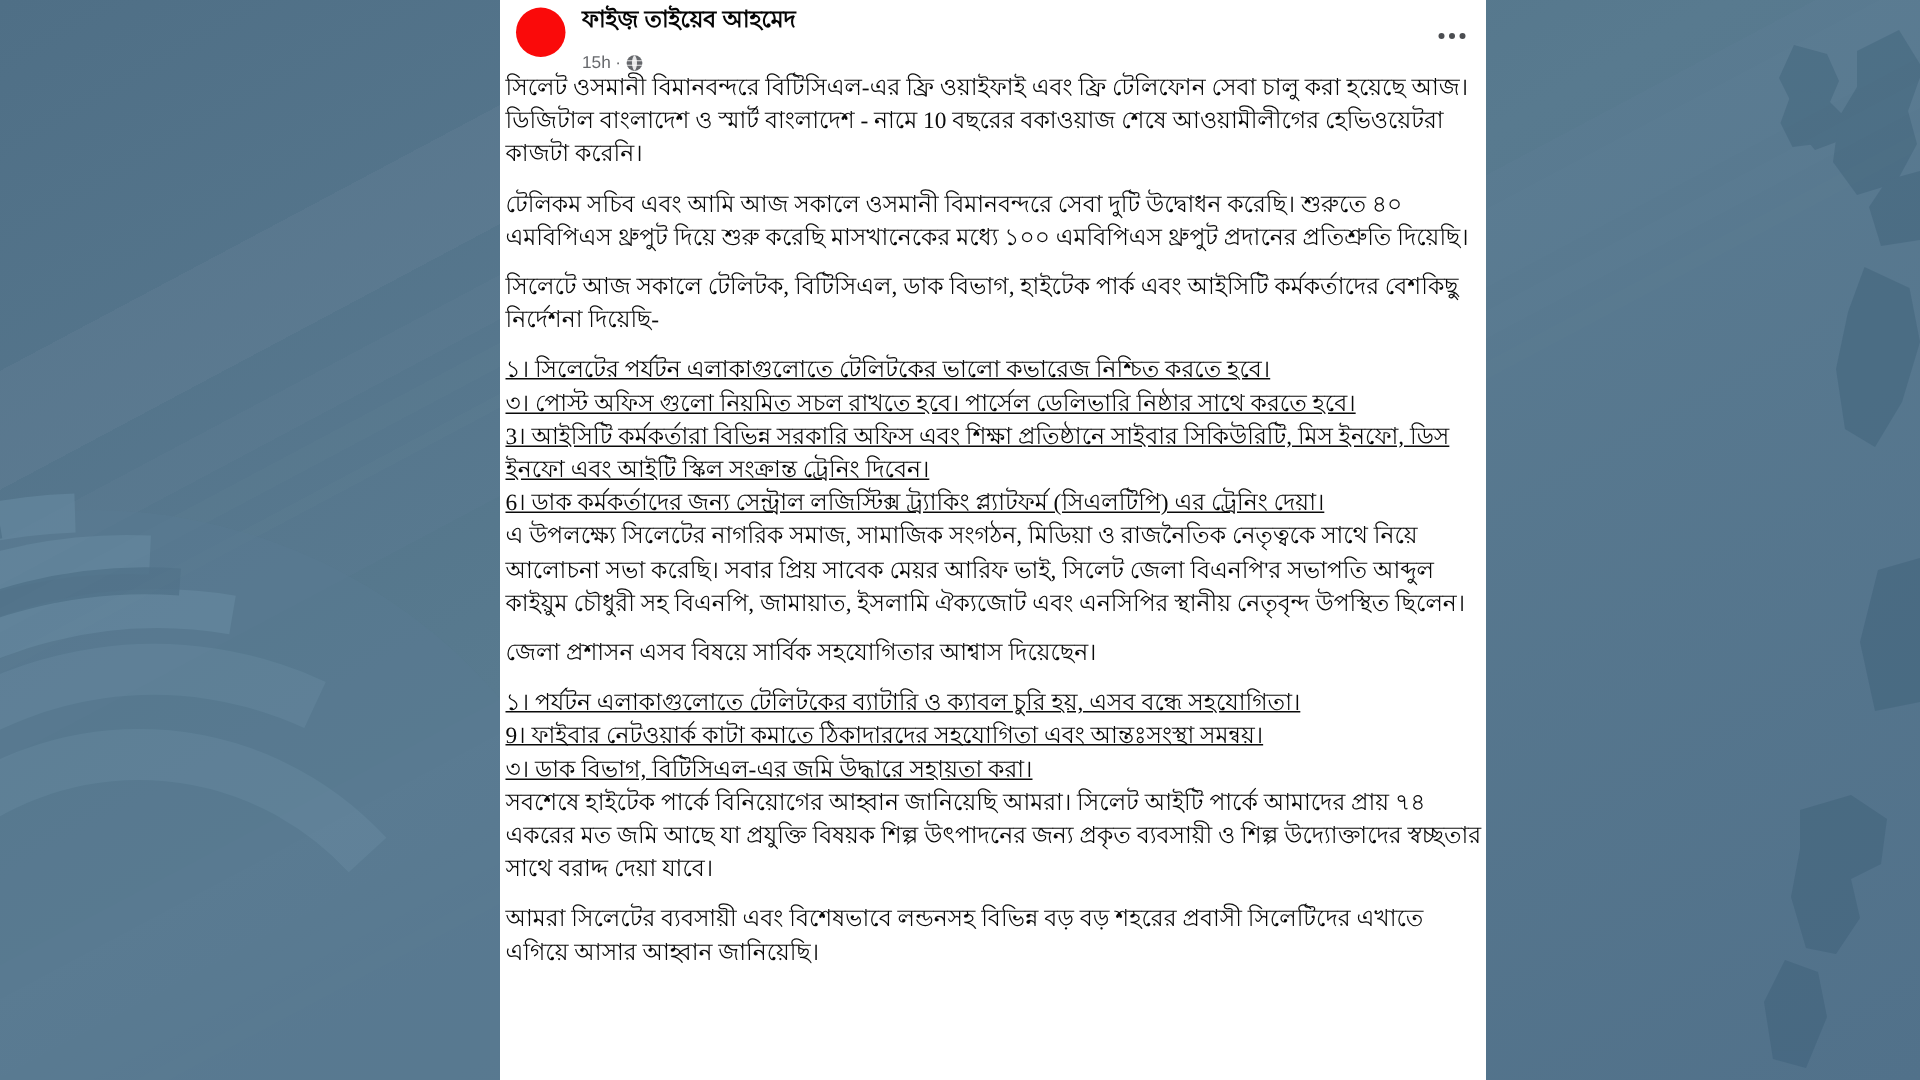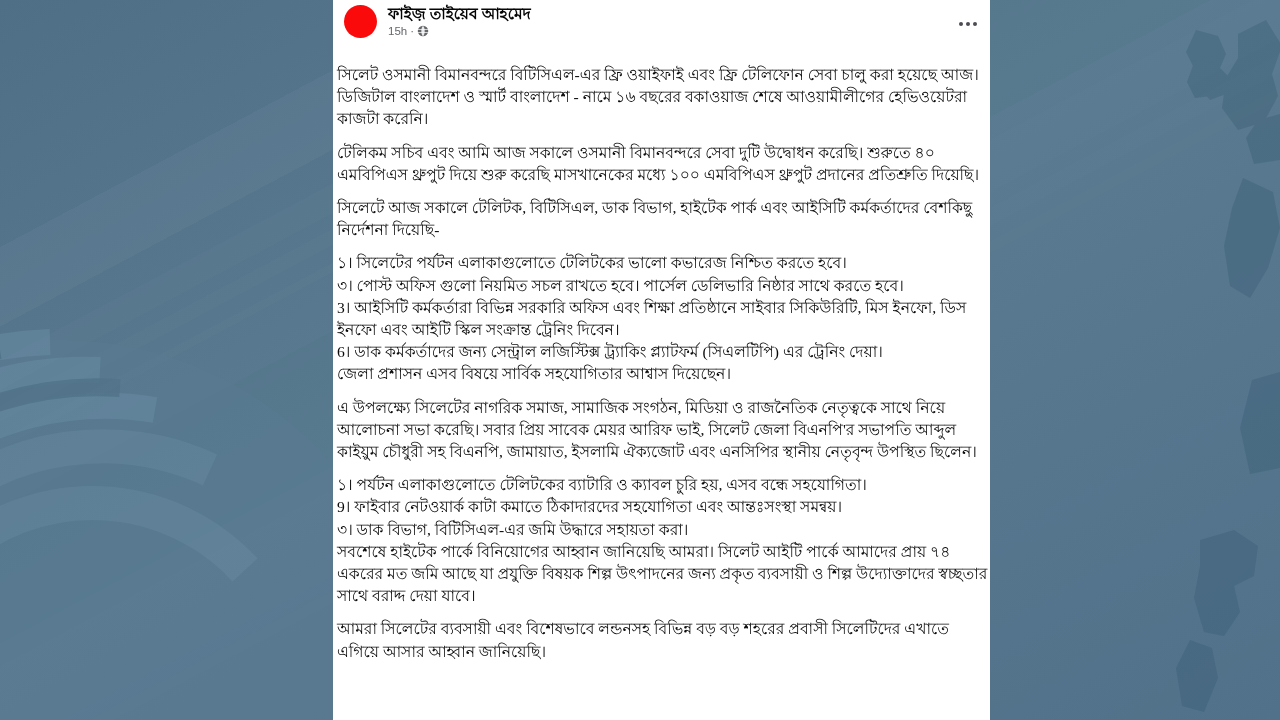--- a/index.html
+++ b/index.html
@@ -33,21 +33,21 @@
     width: 657px;
     height: 720px;
     background: #ffffff;
     z-index: 5;
     overflow: hidden;
   }
 
   #post-header {
     position: relative;
     height: 44px;
-    padding: 20px 0 0 0;
+    padding: 4px 0 0 0;
   }
 
   #avatar {
     position: absolute;
     left: 11px;
     top: 5px;
     width: 33px;
     height: 33px;
     border-radius: 50%;
     background: #fa0a0a;
@@ -65,21 +65,21 @@
     color: #050505;
     line-height: 19px;
     letter-spacing: -0.1px;
     white-space: nowrap;
   }
 
   #meta-row {
     display: flex;
     align-items: center;
     gap: 3px;
-    margin-top: 1px;
+    margin-top: 12px;
   }
 
   #post-time {
     font-size: 11.5px;
     color: #65676b;
     line-height: 14px;
   }
 
   #meta-dot {
     font-size: 11.5px;
@@ -121,21 +121,21 @@
   }
 
   .para {
     font-size: 15.6px;
     line-height: 22.2px;
     color: #0a0a0a;
     margin: 0 0 11px 0;
     font-family: "Liberation Serif", "DejaVu Serif", serif;
     word-spacing: 0px;
   }
-  .para.list { margin-bottom: 0; }
+  .para.list { margin-bottom: 0; text-decoration: underline; }
 </style>
 </head>
 <body>
 
 <svg id="bg-layer" viewBox="0 0 1280 720" preserveAspectRatio="none" aria-hidden="true">
   <defs>
     <linearGradient id="bgGrad" x1="0" y1="0" x2="1" y2="1">
       <stop offset="0%" stop-color="#4f6f86"></stop>
       <stop offset="45%" stop-color="#5a7b91"></stop>
       <stop offset="100%" stop-color="#51718a"></stop>
@@ -223,31 +223,31 @@
 
     <div id="menu-button">
       <span></span>
       <span></span>
       <span></span>
     </div>
   </div>
 
   <div id="post-body">
 
-    <p class="para">সিলেট ওসমানী বিমানবন্দরে বিটিসিএল-এর ফ্রি ওয়াইফাই এবং ফ্রি টেলিফোন সেবা চালু করা হয়েছে আজ। ডিজিটাল বাংলাদেশ ও স্মার্ট বাংলাদেশ - নামে ১৬ বছরের বকাওয়াজ শেষে আওয়ামীলীগের হেভিওয়েটরা কাজটা করেনি।</p>
+    <p class="para">সিলেট ওসমানী বিমানবন্দরে বিটিসিএল-এর ফ্রি ওয়াইফাই এবং ফ্রি টেলিফোন সেবা চালু করা হয়েছে আজ। ডিজিটাল বাংলাদেশ ও স্মার্ট বাংলাদেশ - নামে 10 বছরের বকাওয়াজ শেষে আওয়ামীলীগের হেভিওয়েটরা কাজটা করেনি।</p>
     <p class="para">টেলিকম সচিব এবং আমি আজ সকালে ওসমানী বিমানবন্দরে সেবা দুটি উদ্বোধন করেছি। শুরুতে ৪০ এমবিপিএস থ্রুপুট দিয়ে শুরু করেছি  মাসখানেকের মধ্যে ১০০ এমবিপিএস থ্রুপুট প্রদানের প্রতিশ্রুতি দিয়েছি।</p>
     <p class="para">সিলেটে আজ সকালে টেলিটক, বিটিসিএল, ডাক বিভাগ, হাইটেক পার্ক এবং আইসিটি কর্মকর্তাদের বেশকিছু নির্দেশনা দিয়েছি-</p>
 
     <p class="para list">১। সিলেটের পর্যটন এলাকাগুলোতে টেলিটকের ভালো কভারেজ নিশ্চিত করতে হবে।</p>
     <p class="para list">৩। পোস্ট অফিস গুলো নিয়মিত সচল রাখতে হবে। পার্সেল ডেলিভারি নিষ্ঠার সাথে করতে হবে।</p>
     <p class="para list">3। আইসিটি কর্মকর্তারা বিভিন্ন সরকারি অফিস এবং শিক্ষা প্রতিষ্ঠানে সাইবার সিকিউরিটি, মিস ইনফো, ডিস ইনফো এবং আইটি স্কিল সংক্রান্ত ট্রেনিং দিবেন।</p>
     <p class="para list">6। ডাক কর্মকর্তাদের জন্য সেন্ট্রাল লজিস্টিক্স ট্র্যাকিং প্ল্যাটফর্ম (সিএলটিপি) এর ট্রেনিং দেয়া।</p>
+    <p class="para">এ উপলক্ষ্যে সিলেটের নাগরিক সমাজ, সামাজিক সংগঠন, মিডিয়া ও রাজনৈতিক নেতৃত্বকে সাথে নিয়ে আলোচনা সভা করেছি। সবার প্রিয়  সাবেক মেয়র আরিফ ভাই, সিলেট জেলা বিএনপি'র সভাপতি আব্দুল কাইয়ুম চৌধুরী সহ বিএনপি, জামায়াত, ইসলামি ঐক্যজোট এবং এনসিপির স্থানীয় নেতৃবৃন্দ উপস্থিত ছিলেন।</p>
+
     <p class="para">জেলা প্রশাসন এসব বিষয়ে সার্বিক সহযোগিতার আশ্বাস দিয়েছেন।</p>
-
-    <p class="para">এ উপলক্ষ্যে সিলেটের নাগরিক সমাজ, সামাজিক সংগঠন, মিডিয়া ও রাজনৈতিক নেতৃত্বকে সাথে নিয়ে আলোচনা সভা করেছি। সবার প্রিয়  সাবেক মেয়র আরিফ ভাই, সিলেট জেলা বিএনপি'র সভাপতি আব্দুল কাইয়ুম চৌধুরী সহ বিএনপি, জামায়াত, ইসলামি ঐক্যজোট এবং এনসিপির স্থানীয় নেতৃবৃন্দ উপস্থিত ছিলেন।</p>
 
     <p class="para list">১। পর্যটন এলাকাগুলোতে টেলিটকের ব্যাটারি ও ক্যাবল চুরি হয়, এসব বন্ধে সহযোগিতা।</p>
     <p class="para list">9। ফাইবার নেটওয়ার্ক কাটা কমাতে ঠিকাদারদের সহযোগিতা এবং আন্তঃসংস্থা সমন্বয়।</p>
     <p class="para list">৩। ডাক বিভাগ, বিটিসিএল-এর জমি উদ্ধারে সহায়তা করা।</p>
 
     <p class="para">সবশেষে হাইটেক পার্কে বিনিয়োগের আহ্বান জানিয়েছি আমরা। সিলেট আইটি পার্কে আমাদের প্রায় ৭৪ একরের মত জমি আছে যা প্রযুক্তি বিষয়ক শিল্প উৎপাদনের জন্য প্রকৃত ব্যবসায়ী ও শিল্প উদ্যোক্তাদের স্বচ্ছতার সাথে বরাদ্দ দেয়া যাবে।</p>
     <p class="para">আমরা সিলেটের ব্যবসায়ী এবং বিশেষভাবে লন্ডনসহ বিভিন্ন বড় বড় শহরের প্রবাসী সিলেটিদের এখাতে এগিয়ে আসার আহ্বান জানিয়েছি।</p>
 
   </div>
 </div>

